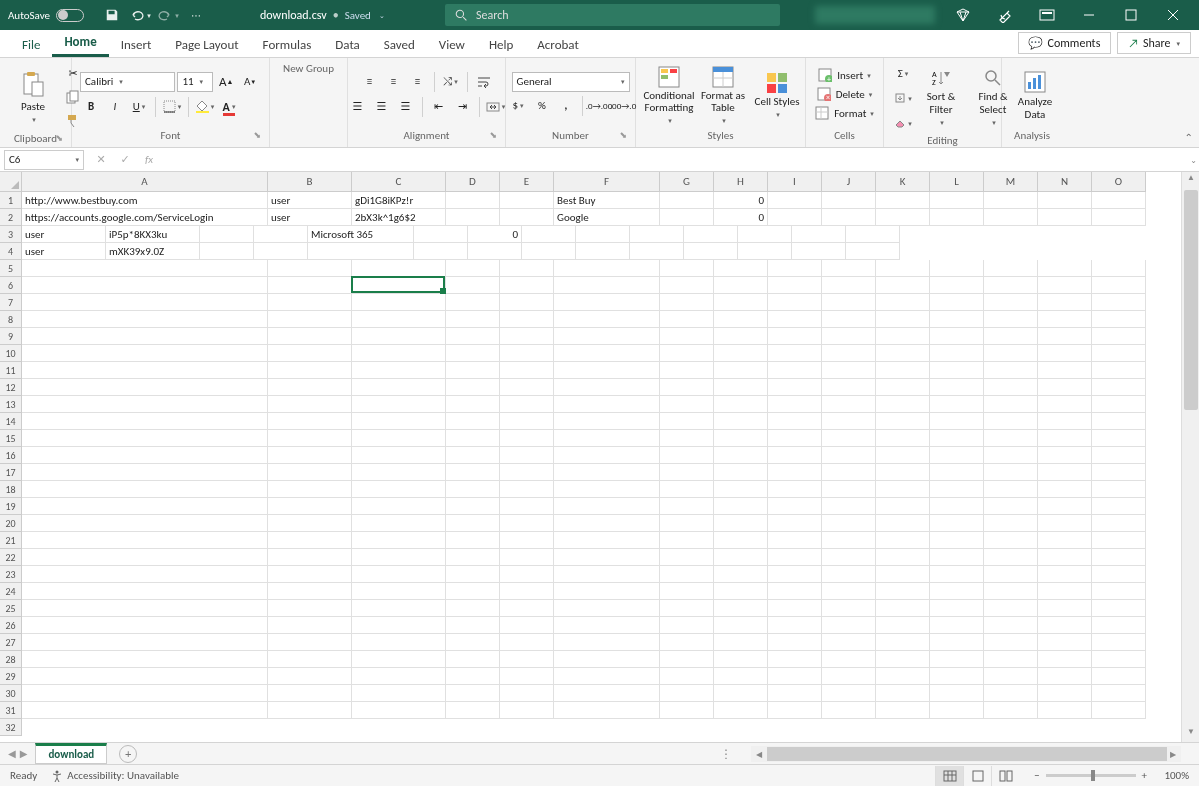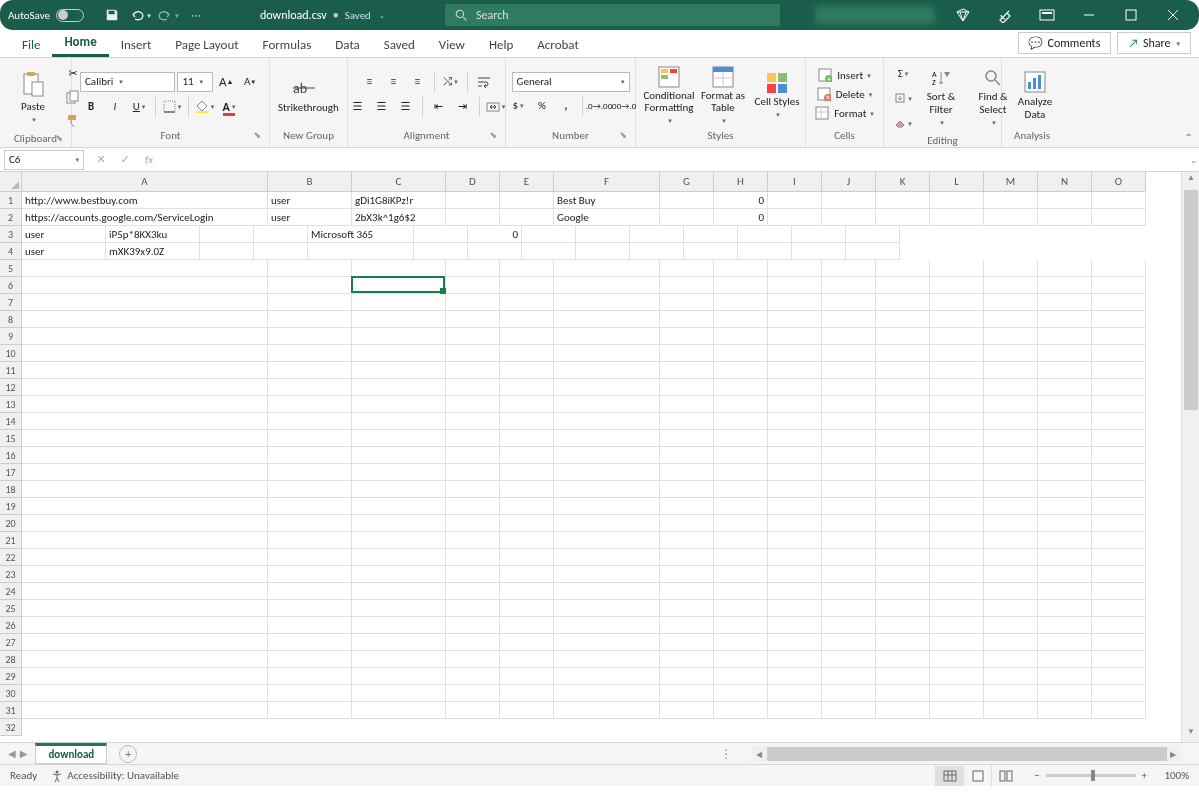--- a/index.html
+++ b/index.html
@@ -1,19 +1,19 @@
 <!DOCTYPE html>
 <html><head>
 <meta charset="utf-8">
 <style>
 * { margin: 0; padding: 0; box-sizing: border-box; font-family: "Segoe UI", Calibri, sans-serif; }
 body { width: 1199px; height: 794px; background: #fff; overflow: hidden; font-size: 12px; color: #222; }
 
 
-.titlebar { height: 30px; background: #1a5d4a; color: #fff; display: flex; align-items: center; border-radius: 13px; }
+.titlebar { height: 30px; background: #1a5d4a; color: #fff; display: flex; align-items: center; }
 .autosave { display: flex; align-items: center; gap: 6px; padding: 0 8px; font-size: 11px; }
 .toggle-off { width: 28px; height: 13px; border: 1px solid #ccc; border-radius: 7px; display: inline-flex; align-items: center; padding-left: 1px; }
 .toggle-knob { width: 10px; height: 10px; background: #ccc; border-radius: 50%; }
 .qat { display: flex; gap: 4px; align-items: center; padding: 0 8px; }
 .qat-btn { width: 24px; height: 24px; display: flex; align-items: center; justify-content: center; opacity: .9; cursor: pointer; }
 .title-center { position: absolute; left: 260px; display: flex; align-items: center; gap: 6px; font-size: 12px; }
 .saved-tag { color: #cde; font-size: 11px; }
 .searchbox { position: absolute; left: 445px; width: 335px; height: 22px; background: #2e7a62; border-radius: 2px; display: flex; align-items: center; gap: 8px; padding: 0 10px; color: #ddd; font-size: 12px; }
 .tb-right { position: absolute; right: 6px; display: flex; align-items: center; gap: 2px; }
 .tb-btn { width: 40px; height: 30px; display: flex; align-items: center; justify-content: center; cursor: pointer; }
@@ -269,29 +269,20 @@
         <div class="small-btn">
             <span style="position:relative"><b style="font-size:12px">A</b><span style="position:absolute;left:0;bottom:-2px;width:12px;height:3px;background:#e53935"></span></span>
             <span class="caret">▾</span>
           </div>
       </div>
     </div>
     <div class="group-label"><span>Font</span><span class="dlaunch">⬊</span></div>
   </div>
 
   <div class="group" style="width:78px">
-    <div class="group-body">
-      <div class="big-btn">
-        <svg width="30" height="22" viewBox="0 0 30 22">
-            <text x="0" y="16" font-size="14" fill="#444">ab</text>
-            <line x1="0" y1="11" x2="22" y2="11" stroke="#444"></line>
-          </svg>
-        <span>Strikethrough</span>
-      </div>
-    </div>
     <div class="group-label"><span>New Group</span></div>
   </div>
 
   <div class="group" style="width:158px">
     <div class="group-body" style="flex-direction:column;justify-content:center">
       <div class="row">
         <div class="small-btn">≡</div>
         <div class="small-btn">≡</div>
         <div class="small-btn">≡</div>
         <div class="sep"></div>

